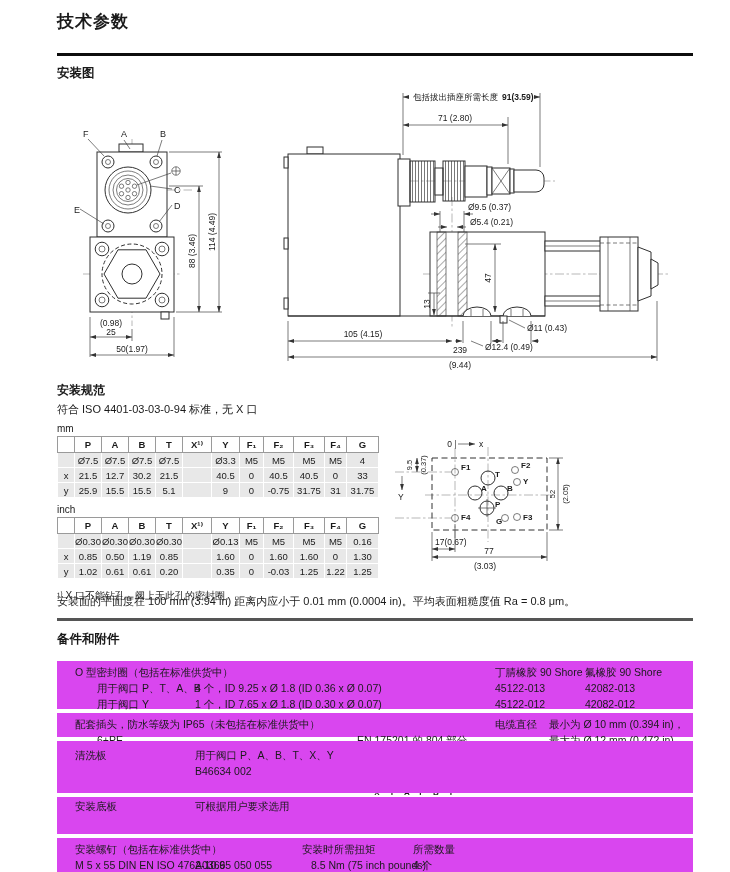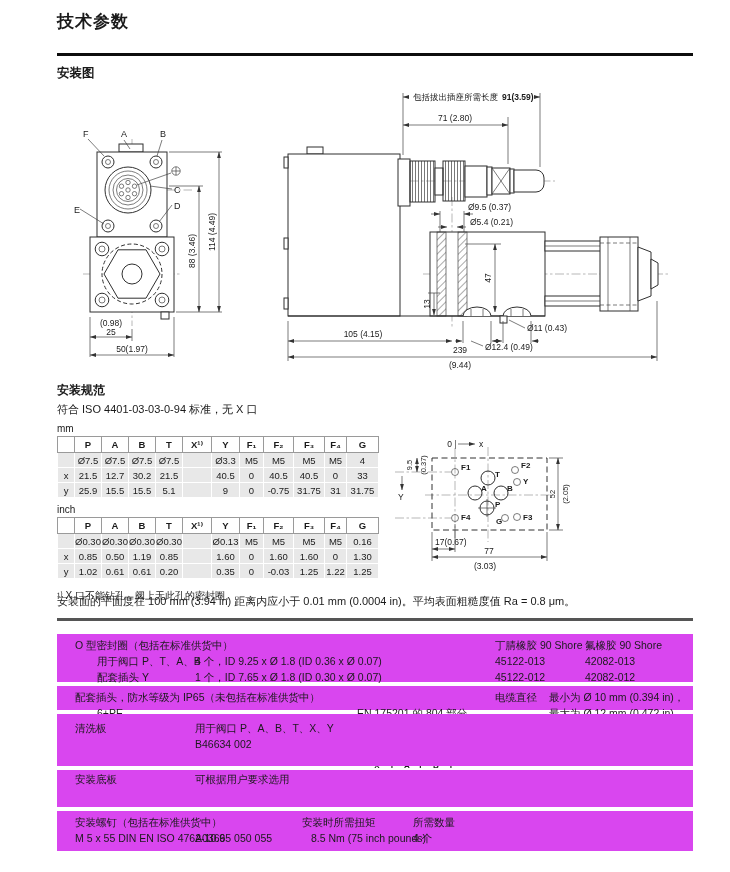--- a/index.html
+++ b/index.html
@@ -421,20 +421,21 @@
       <line class="dim a2" x1="37" y1="129" x2="60" y2="129"></line>
       <line class="dim" x1="152" y1="112" x2="152" y2="141"></line>
       <line class="dim a2" x1="37" y1="137" x2="152" y2="137"></line>
       <text class="dl" x="94" y="134" text-anchor="middle">77</text>
       <text class="dl" x="90" y="149" text-anchor="middle">(3.03)</text>
     </svg>
   </div>
 
   <p class="flatness">安装面的平面度在 100 mm (3.94 in) 距离内应小于 0.01 mm (0.0004 in)。平均表面粗糙度值 Ra = 0.8 μm。</p>
   <div class="rule2"></div>
+  <h3 class="sec" style="font-size:12.5px; margin-top:10px;">备件和附件</h3>
 
   <div id="acc-groups">
     <svg id="clean-svg" width="96" height="42" viewBox="0 0 96 42">
       <rect x="2" y="2" width="92" height="24" fill="none" stroke="#999" stroke-width="0.8" stroke-dasharray="3 2"></rect>
       <g stroke="#333" stroke-width="1.4" fill="none">
         <line x1="12" y1="8" x2="86" y2="8"></line>
         <line x1="12" y1="8" x2="12" y2="26"></line>
         <line x1="27" y1="8" x2="27" y2="26"></line>
         <line x1="57" y1="8" x2="57" y2="26"></line>
         <line x1="86" y1="8" x2="86" y2="26"></line>
@@ -453,21 +454,21 @@
       <text class="pl" x="86" y="38" text-anchor="middle">Y</text>
     </svg>
   <div class="acc-group" style="height: 48px;">
         <span class="acc-cell" style="left: 18px; top: 5px;">O 型密封圈（包括在标准供货中）</span>
         <span class="acc-cell" style="left: 438px; top: 5px;">丁腈橡胶 90 Shore</span>
         <span class="acc-cell" style="left: 528px; top: 5px;">氟橡胶 90 Shore</span>
         <span class="acc-cell" style="left: 40px; top: 21px;">用于阀口 P、T、A、B</span>
         <span class="acc-cell" style="left: 138px; top: 21px;">4 个，ID 9.25 x Ø 1.8 (ID 0.36 x Ø 0.07)</span>
         <span class="acc-cell" style="left: 438px; top: 21px;">45122-013</span>
         <span class="acc-cell" style="left: 528px; top: 21px;">42082-013</span>
-        <span class="acc-cell" style="left: 40px; top: 37px;">配套插头 Y</span>
+        <span class="acc-cell" style="left: 40px; top: 37px;">用于阀口 Y</span>
         <span class="acc-cell" style="left: 138px; top: 37px;">1 个，ID 7.65 x Ø 1.8 (ID 0.30 x Ø 0.07)</span>
         <span class="acc-cell" style="left: 438px; top: 37px;">45122-012</span>
         <span class="acc-cell" style="left: 528px; top: 37px;">42082-012</span>
       </div>
       <div class="acc-group" style="height: 24px;">
         <span class="acc-cell" style="left: 18px; top: 5px;">配套插头，防水等级为 IP65（未包括在标准供货中）</span>
         <span class="acc-cell" style="left: 438px; top: 5px;">电缆直径</span>
         <span class="acc-cell" style="left: 492px; top: 5px;">最小为 Ø 10 mm (0.394 in)，</span>
         <span class="acc-cell" style="left: 40px; top: 21px;">6+PE</span>
         <span class="acc-cell" style="left: 138px; top: 21px; margin-top: 48px;">B97007 061</span>

